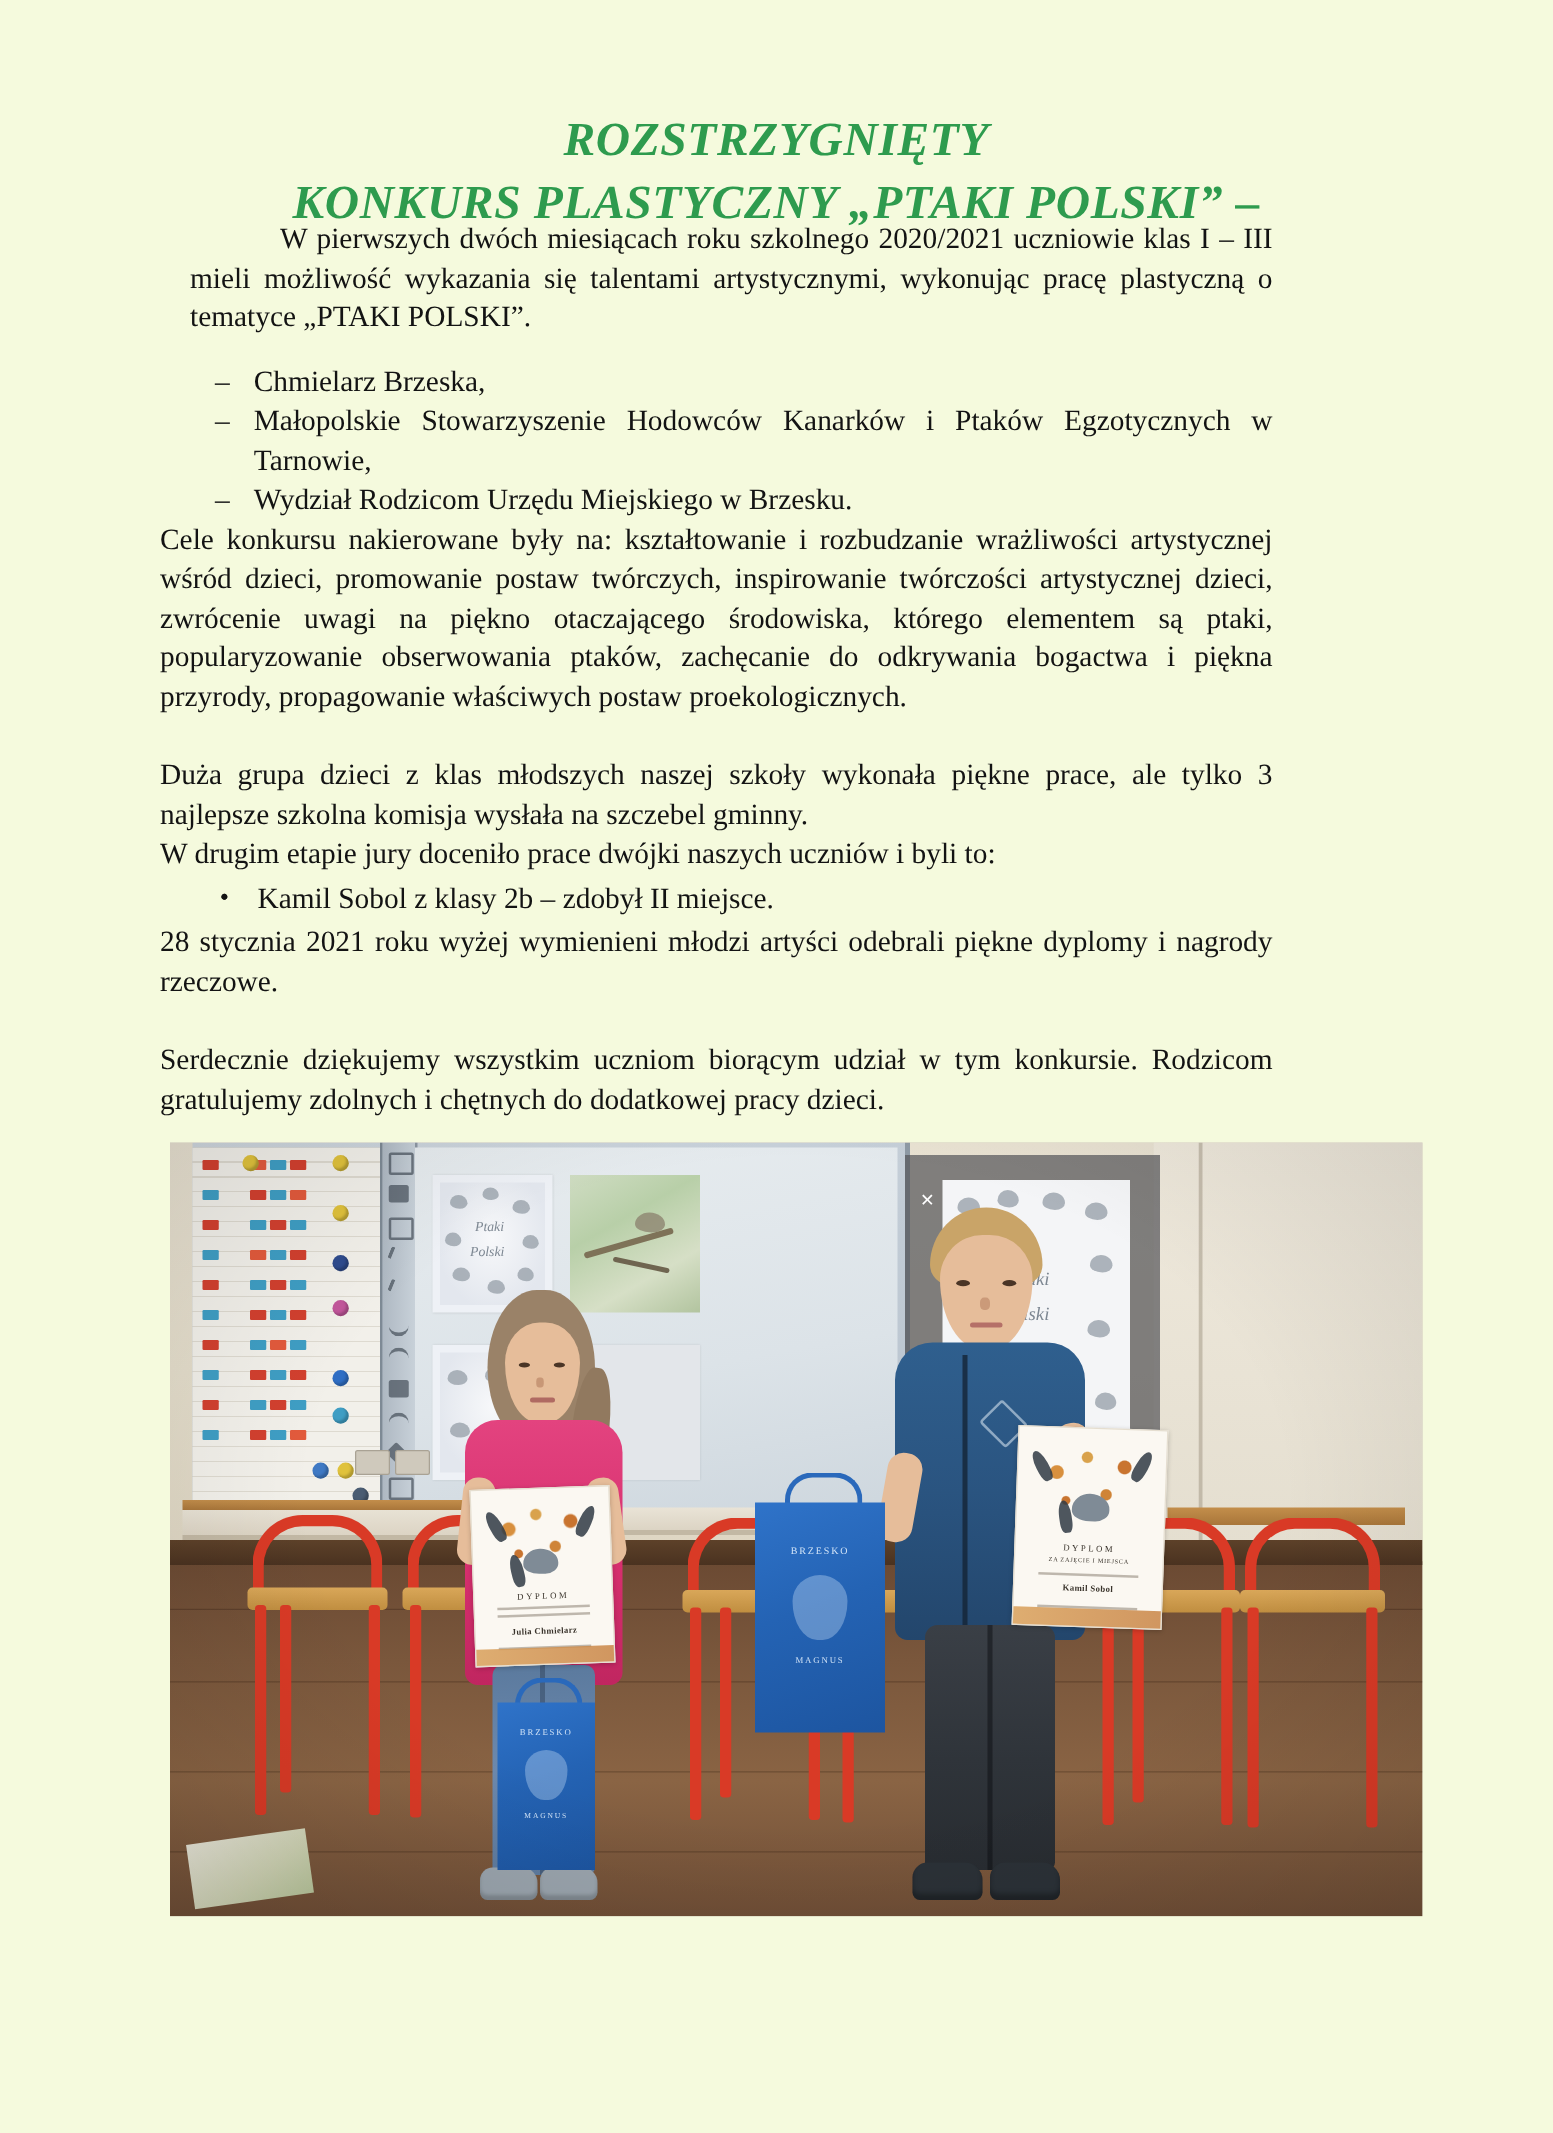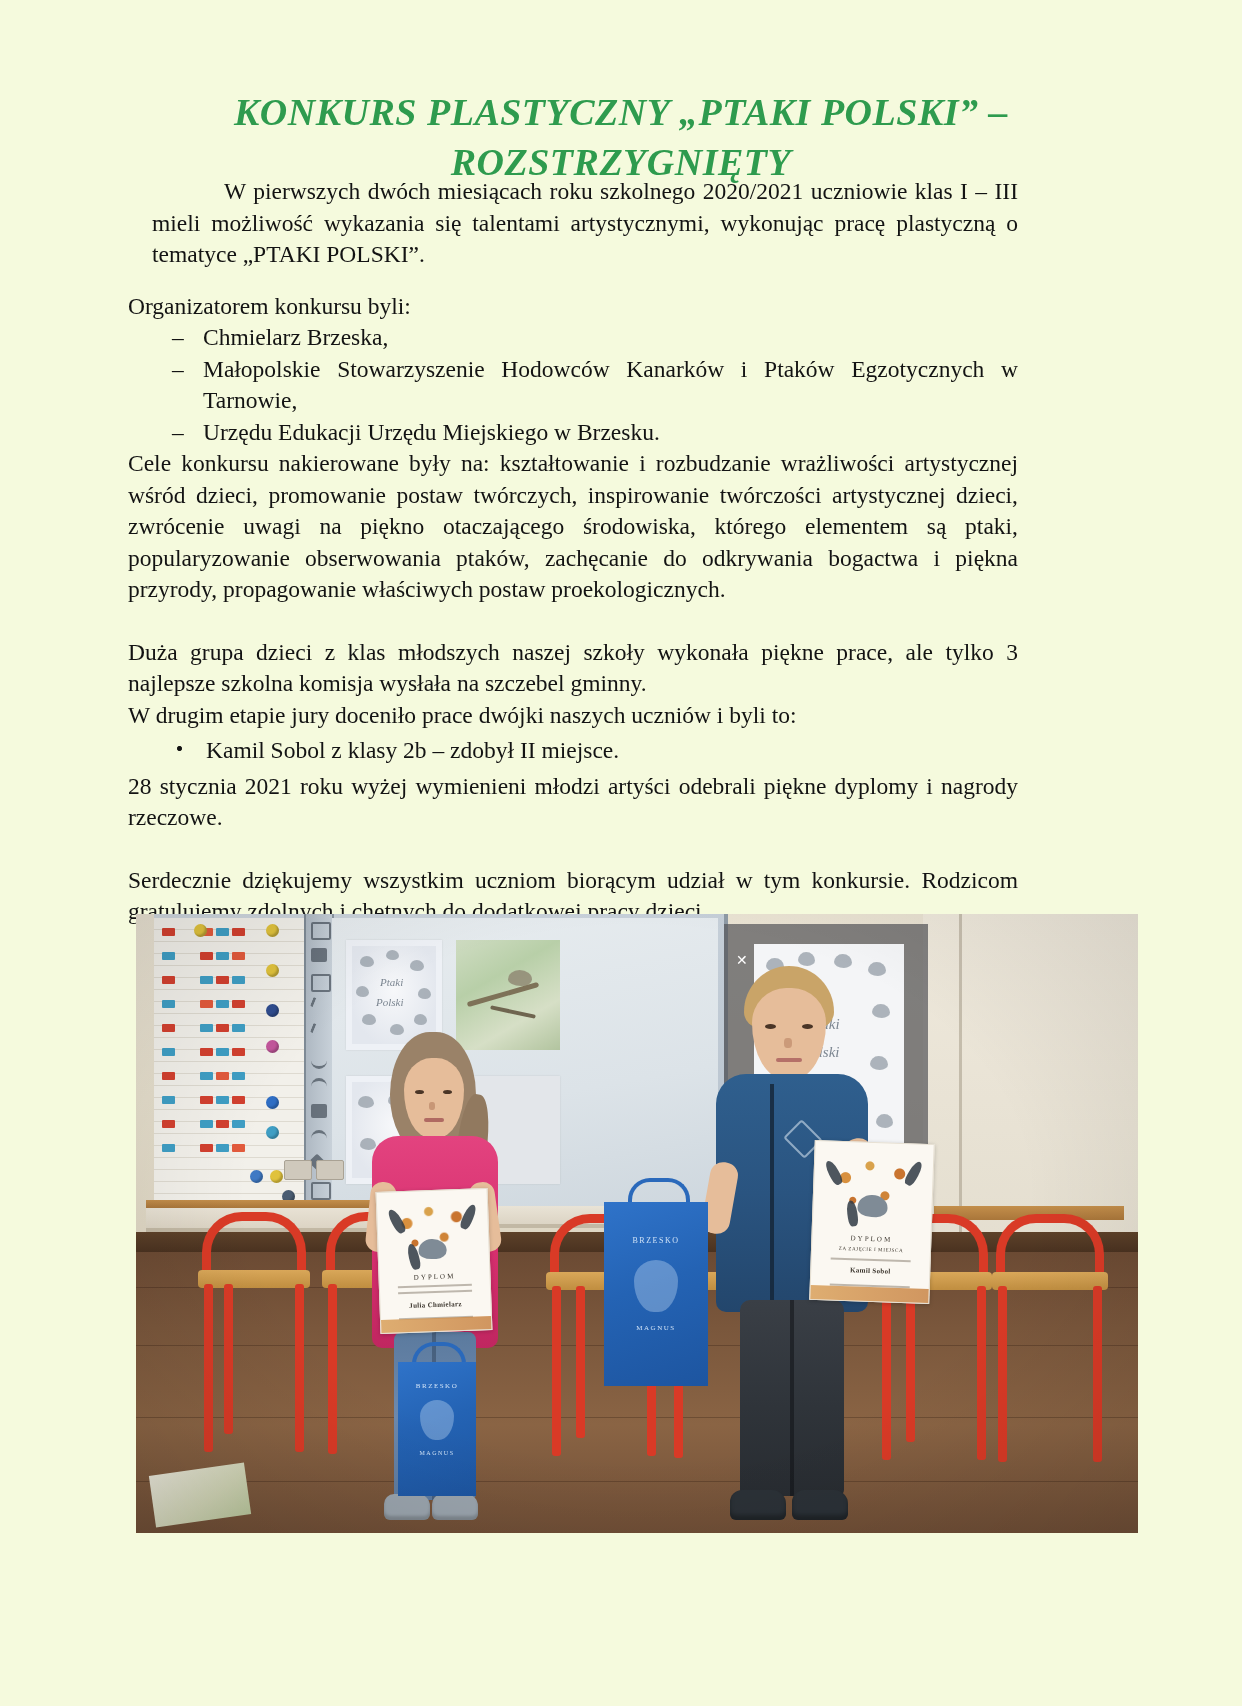--- a/index.html
+++ b/index.html
@@ -401,44 +401,43 @@
     background: radial-gradient(ellipse at 50% 45%, rgba(0,0,0,0) 55%, rgba(0,0,0,.12) 100%);
     pointer-events: none;
   }
 </style>
 </head>
 <body>
 
 <div class="page">
 
   <h1 class="doc-title">
+    <span class="t-line">ROZSTRZYGNIĘTY</span>
     <span class="t-line">KONKURS PLASTYCZNY „PTAKI POLSKI” –</span>
-    <span class="t-line">ROZSTRZYGNIĘTY</span>
   </h1>
 
   <div class="body-area">
 
     <p class="para indent">W pierwszych dwóch miesiącach roku szkolnego 2020/2021 uczniowie klas I – III mieli możliwość wykazania się talentami artystycznymi, wykonując pracę plastyczną o tematyce „PTAKI POLSKI”.</p>
 
     <div class="gap-sm"></div>
 
-    <p class="para nowrap-last">Organizatorem konkursu byli:</p>
 
     <ul class="dash-list">
       <li>
         <span class="mk">–</span>
         <span>Chmielarz Brzeska,</span>
       </li>
       <li>
         <span class="mk">–</span>
         <span>Małopolskie Stowarzyszenie Hodowców Kanarków i Ptaków Egzotycznych w Tarnowie,</span>
       </li>
       <li>
         <span class="mk">–</span>
-        <span>Urzędu Edukacji Urzędu Miejskiego w Brzesku.</span>
+        <span>Wydział Rodzicom Urzędu Miejskiego w Brzesku.</span>
       </li>
     </ul>
 
     <p class="para">Cele konkursu nakierowane były na: kształtowanie i rozbudzanie wrażliwości artystycznej wśród dzieci, promowanie postaw twórczych, inspirowanie twórczości artystycznej dzieci, zwrócenie uwagi na piękno otaczającego środowiska, którego elementem są ptaki, popularyzowanie obserwowania ptaków, zachęcanie do odkrywania bogactwa i piękna przyrody, propagowanie właściwych postaw proekologicznych.</p>
 
     <div class="gap-md"></div>
 
     <p class="para">Duża grupa dzieci z klas młodszych naszej szkoły wykonała piękne prace, ale tylko 3 najlepsze szkolna komisja wysłała na szczebel gminny.</p>
 
     <p class="para nowrap-last">W drugim etapie jury doceniło prace dwójki naszych uczniów i byli to:</p>

